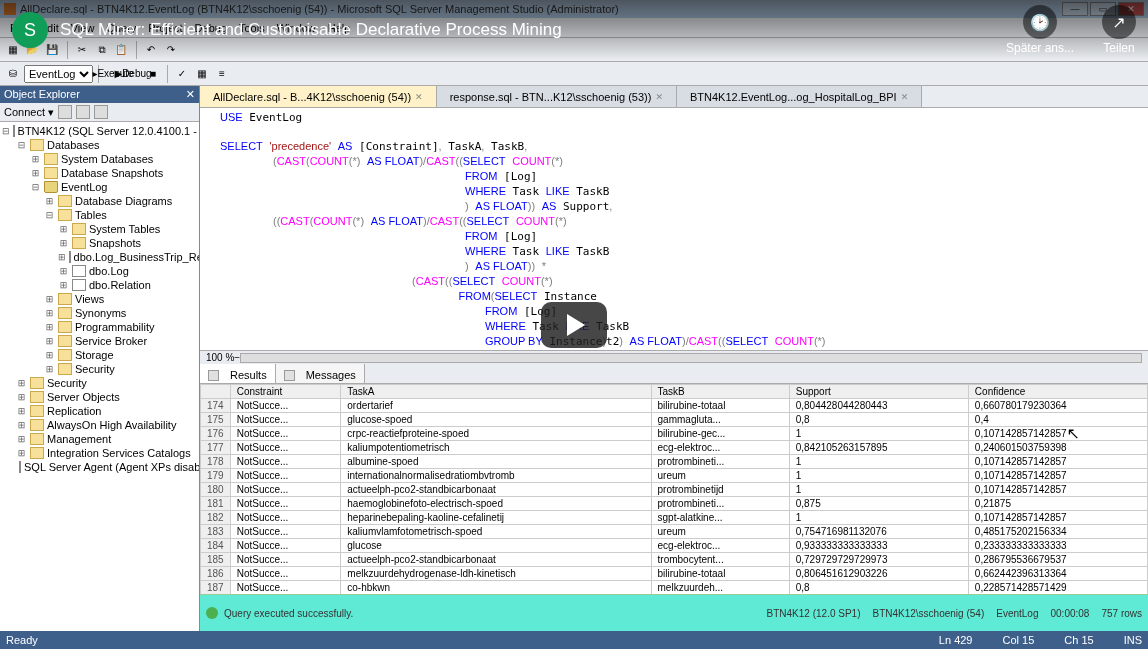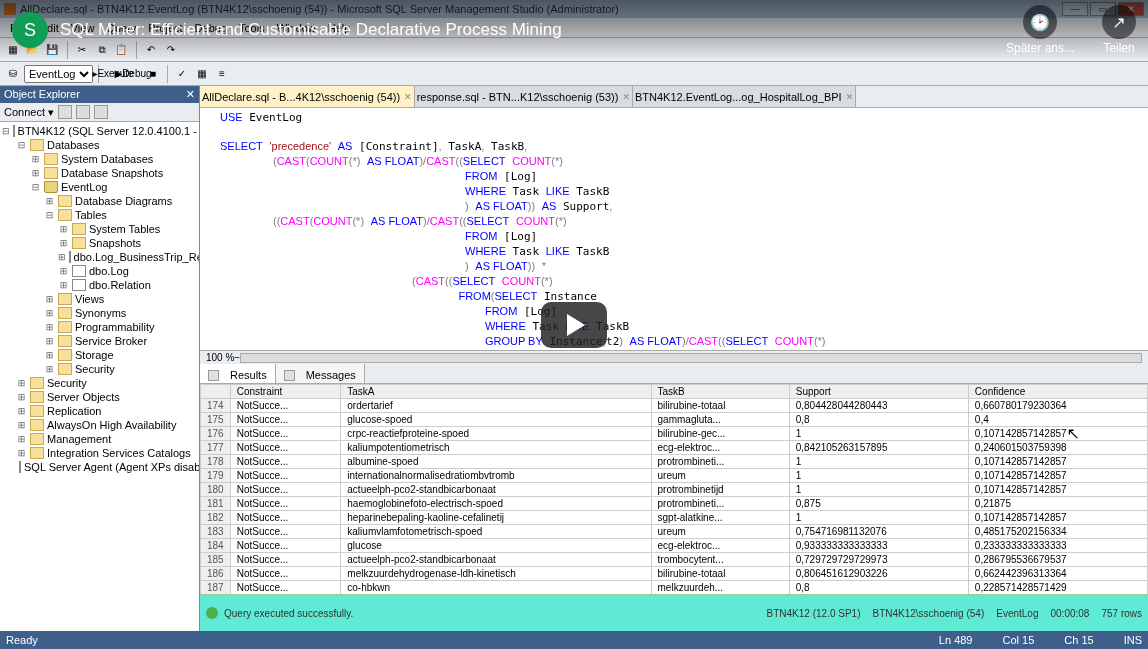--- a/index.html
+++ b/index.html
@@ -43,21 +43,21 @@
 .ico-table { background: #fff; border: 1px solid #888; }
 .ico-server { background: #d0d0d0; border: 1px solid #888; }
 .indent-1 { padding-left: 14px; }
 .indent-2 { padding-left: 28px; }
 .indent-3 { padding-left: 42px; }
 .indent-4 { padding-left: 56px; }
 
 
 .editor-area { flex: 1; display: flex; flex-direction: column; background: #fff; overflow: hidden; }
 .tabs { background: #e9ecf0; display: flex; height: 22px; border-bottom: 1px solid #aaa; font-size: 11px; }
-.tab { padding: 3px 2px; background: #d8dde4; border-right: 1px solid #aaa; display: flex; align-items: center; gap: 4px; cursor: pointer; }
+.tab { padding: 3px 13px; background: #d8dde4; border-right: 1px solid #aaa; display: flex; align-items: center; gap: 4px; cursor: pointer; }
 .tab.active { background: #fff2c8; }
 .tab .x { color: #888; font-size: 9px; }
 
 
 .code { flex: 1; overflow: auto; font-family: Consolas, monospace; font-size: 11px; padding: 2px 6px 2px 20px; line-height: 14px; white-space: pre; color: #000; position: relative; }
 .code .kw { color: #0000ff; }
 .code .str { color: #a31515; }
 .code .fn { color: #ff00ff; }
 .code .op { color: #808080; }
 .scale { background: #e9ecf0; padding: 1px 6px; font-size: 10px; border-top: 1px solid #aaa; display:flex; align-items:center; }
@@ -484,21 +484,21 @@
           <span>00:00:08</span>
           <span>757 rows</span>
         </div>
       </div>
     </div>
   </div>
 
   <div class="app-status">
     <span>Ready</span>
     <div class="right">
-      <span>Ln 489</span>
+      <span>Ln 429</span>
       <span>Col 15</span>
       <span>Ch 15</span>
       <span>INS</span>
     </div>
   </div>
 
 </div>
 
 <div class="yt-overlay">
   <div class="yt-top">

